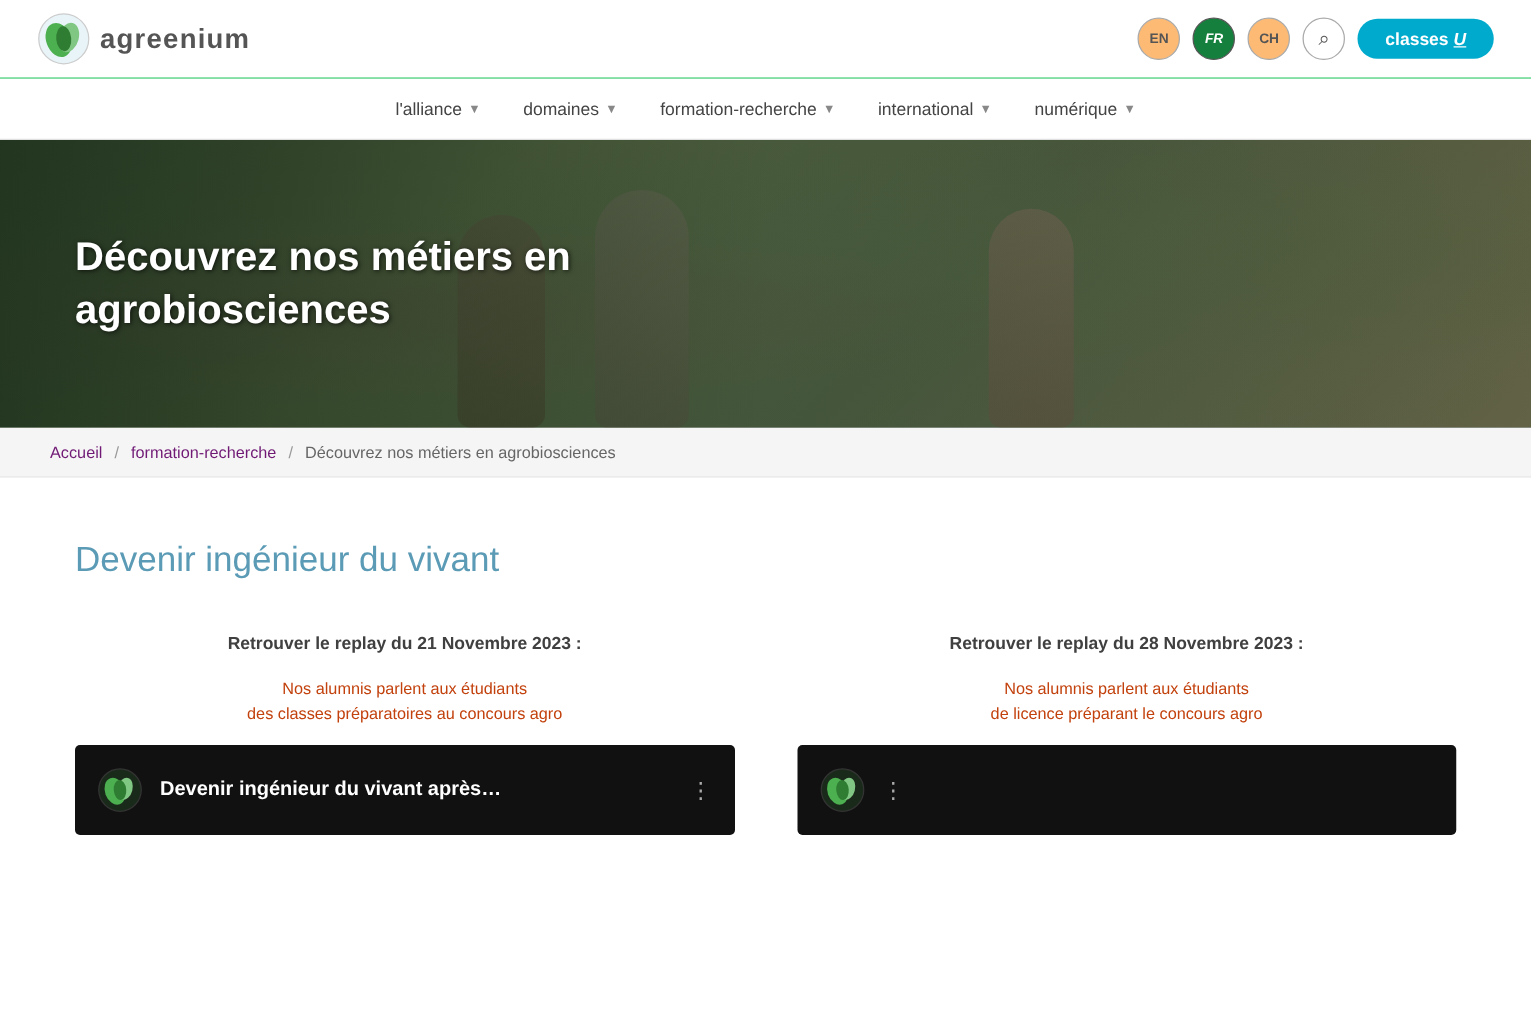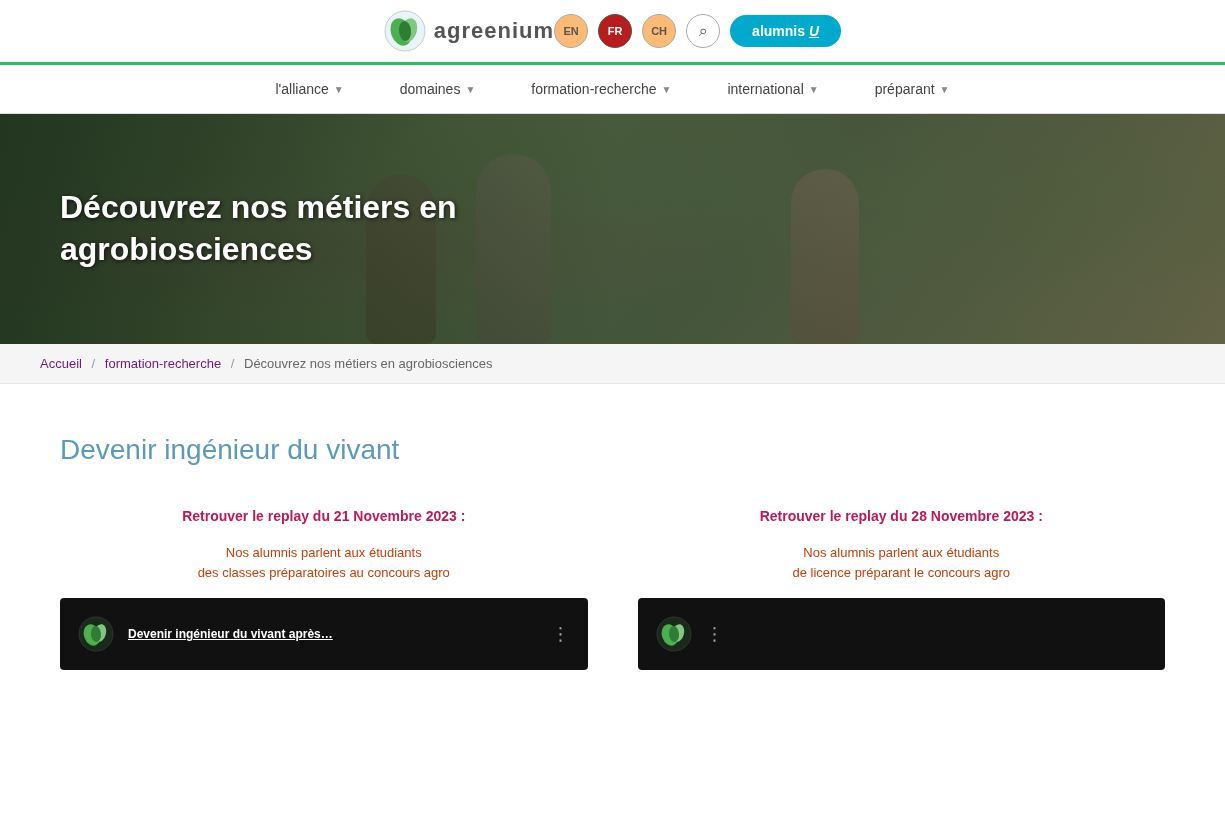--- a/index.html
+++ b/index.html
@@ -2,23 +2,23 @@
 <html><head>
   <meta charset="utf-8">
   <style>
     * { box-sizing: border-box; margin: 0; padding: 0; }
     body { font-family: Arial, sans-serif; background: #fff; color: #333; width: 1225px; min-height: 820px; overflow-x: hidden; }
 
     
     .header {
       display: flex;
       align-items: center;
-      justify-content: center;
+      justify-content: space-between;
       padding: 10px 30px;
-      border-bottom: 3px solid #22c55e;
+      border-bottom: 1px solid #22c55e;
       background: #fff;
     }
     .logo-area {
       display: flex;
       align-items: center;
       gap: 8px;
     }
     .logo-icon {
       width: 42px;
       height: 42px;
@@ -42,23 +42,24 @@
       background: #fdba74;
       cursor: pointer;
       font-size: 11px;
       font-weight: bold;
       color: #555;
       display: flex;
       align-items: center;
       justify-content: center;
     }
     .lang-btn.active {
-      background: #b91c1c;
+      background: #15803d;
       color: #fff;
       border-color: #555;
+      font-style: italic;
     }
     .search-btn {
       width: 34px;
       height: 34px;
       border-radius: 50%;
       border: 1.5px solid #aaa;
       background: #fff;
       cursor: pointer;
       display: flex;
       align-items: center;
@@ -78,21 +79,21 @@
       display: flex;
       align-items: center;
       gap: 4px;
     }
 
     
     .nav {
       display: flex;
       align-items: center;
       justify-content: center;
-      gap: 56px;
+      gap: 34px;
       padding: 16px 30px;
       border-bottom: 1px solid #e0e0e0;
       background: #fff;
     }
     .nav-item {
       display: flex;
       align-items: center;
       gap: 5px;
       font-size: 14px;
       color: #444;
@@ -200,21 +201,21 @@
     }
     .card-col {
       flex: 1;
       display: flex;
       flex-direction: column;
       gap: 16px;
     }
     .card-replay-text {
       font-size: 14px;
       font-weight: bold;
-      color: #be185d;
+      color: #404040;
       text-align: center;
       line-height: 1.5;
     }
     .card-sub-text {
       font-size: 13px;
       color: #c2410c;
       text-align: center;
       line-height: 1.5;
     }
 
@@ -229,24 +230,23 @@
       cursor: pointer;
       min-height: 72px;
     }
     .video-logo {
       width: 36px;
       height: 36px;
       flex-shrink: 0;
     }
     .video-title {
       color: #fff;
-      font-size: 12px;
+      font-size: 16px;
       font-weight: bold;
       flex: 1;
-      text-decoration: underline;
     }
     .video-menu {
       color: #aaa;
       font-size: 18px;
       cursor: pointer;
       flex-shrink: 0;
     }
   </style>
 </head>
 <body>
@@ -265,21 +265,21 @@
   </div>
 
   <div class="header-right">
     <button class="lang-btn">EN</button>
     <button class="lang-btn active">FR</button>
     <button class="lang-btn">CH</button>
     <button class="search-btn">
       <span>⌕</span>
     </button>
     <button class="agreen-btn">
-      <span>alumnis</span>
+      <span>classes</span>
         <span style="text-decoration: underline; font-style: italic;">U</span>
     </button>
   </div>
 </header>
 
 <nav class="nav">
   <div class="nav-item">
     <span>l'alliance</span>
     <span class="chevron">▼</span>
   </div>
@@ -289,21 +289,21 @@
   </div>
   <div class="nav-item">
     <span>formation-recherche</span>
     <span class="chevron">▼</span>
   </div>
   <div class="nav-item">
     <span>international</span>
     <span class="chevron">▼</span>
   </div>
   <div class="nav-item">
-    <span>préparant</span>
+    <span>numérique</span>
     <span class="chevron">▼</span>
   </div>
 </nav>
 
 <div class="hero">
   <div class="hero-image-sim"></div>
   <div class="hero-bg"></div>
 
   <div class="hero-people">
     <div class="person-sim" style="height:170px; width:70px; background:linear-gradient(to bottom,#6a4a3a,#4a2a1a); border-radius:35px 35px 10px 10px; opacity:0.6;"></div>

